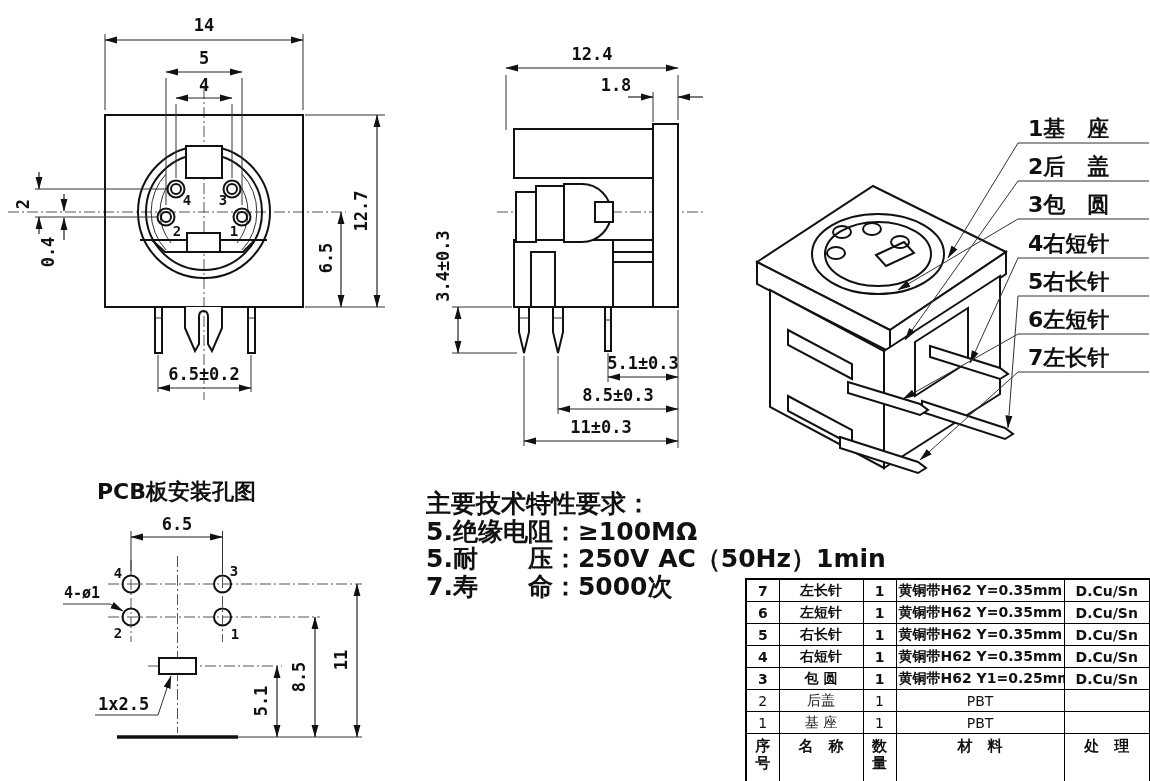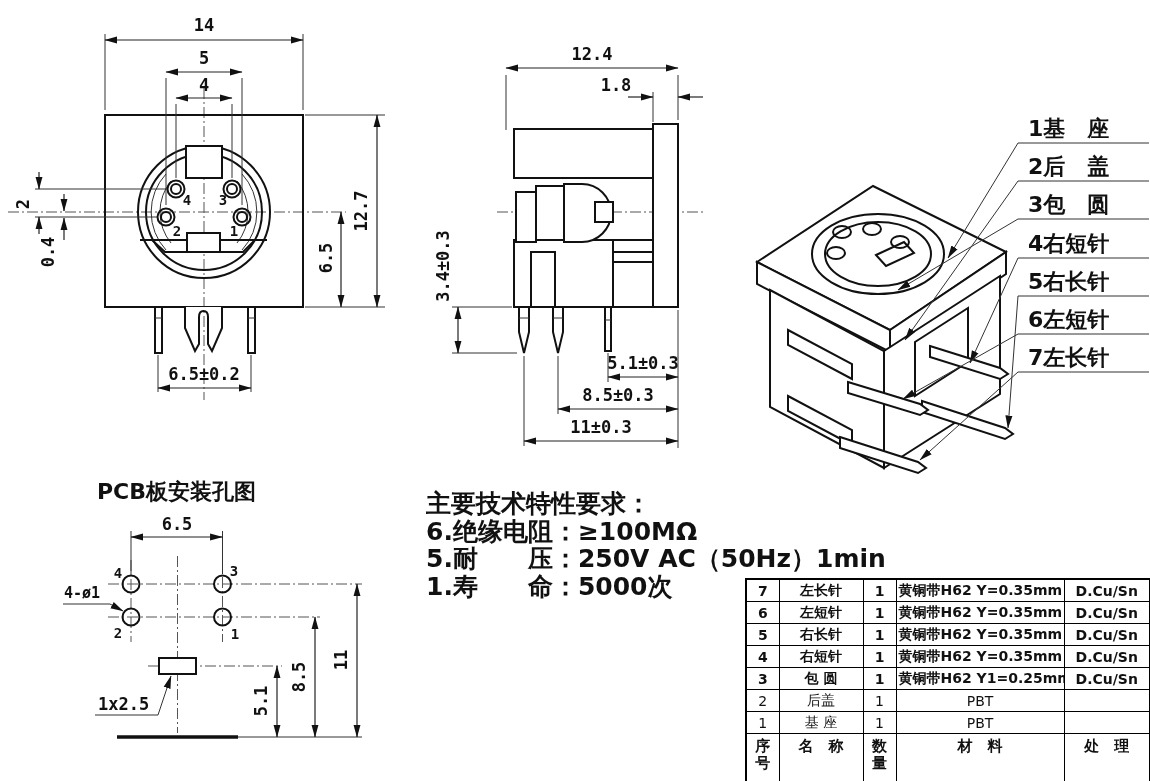--- a/index.html
+++ b/index.html
@@ -266,23 +266,23 @@
     <text class="dim" text-anchor="middle" transform="rotate(-90 267 701)" x="267" y="701">5.1</text>
     <line class="dl" x1="315" y1="617" x2="315" y2="737" marker-start="url(#ar)" marker-end="url(#ar)"></line>
     <text class="dim" text-anchor="middle" transform="rotate(-90 305 677)" x="305" y="677">8.5</text>
     <line class="dl" x1="357" y1="584" x2="357" y2="737" marker-start="url(#ar)" marker-end="url(#ar)"></line>
     <text class="dim" text-anchor="middle" transform="rotate(-90 347 660)" x="347" y="660">11</text>
   </g>
 </svg>
 
 <div class="specs">
   <div>主要技术特性要求：</div>
-  <div>6.绝缘电阻：≥100MΩ</div>
+  <div>5.绝缘电阻：≥100MΩ</div>
   <div>5.耐　　压：250V AC（50Hz）1min</div>
-  <div>1.寿　　命：5000次</div>
+  <div>7.寿　　命：5000次</div>
 </div>
 
 <table class="bom">
   <colgroup>
         <col style="width:33px">
         <col style="width:84px">
         <col style="width:33px">
         <col style="width:168px">
         <col style="width:86px">
       </colgroup>

